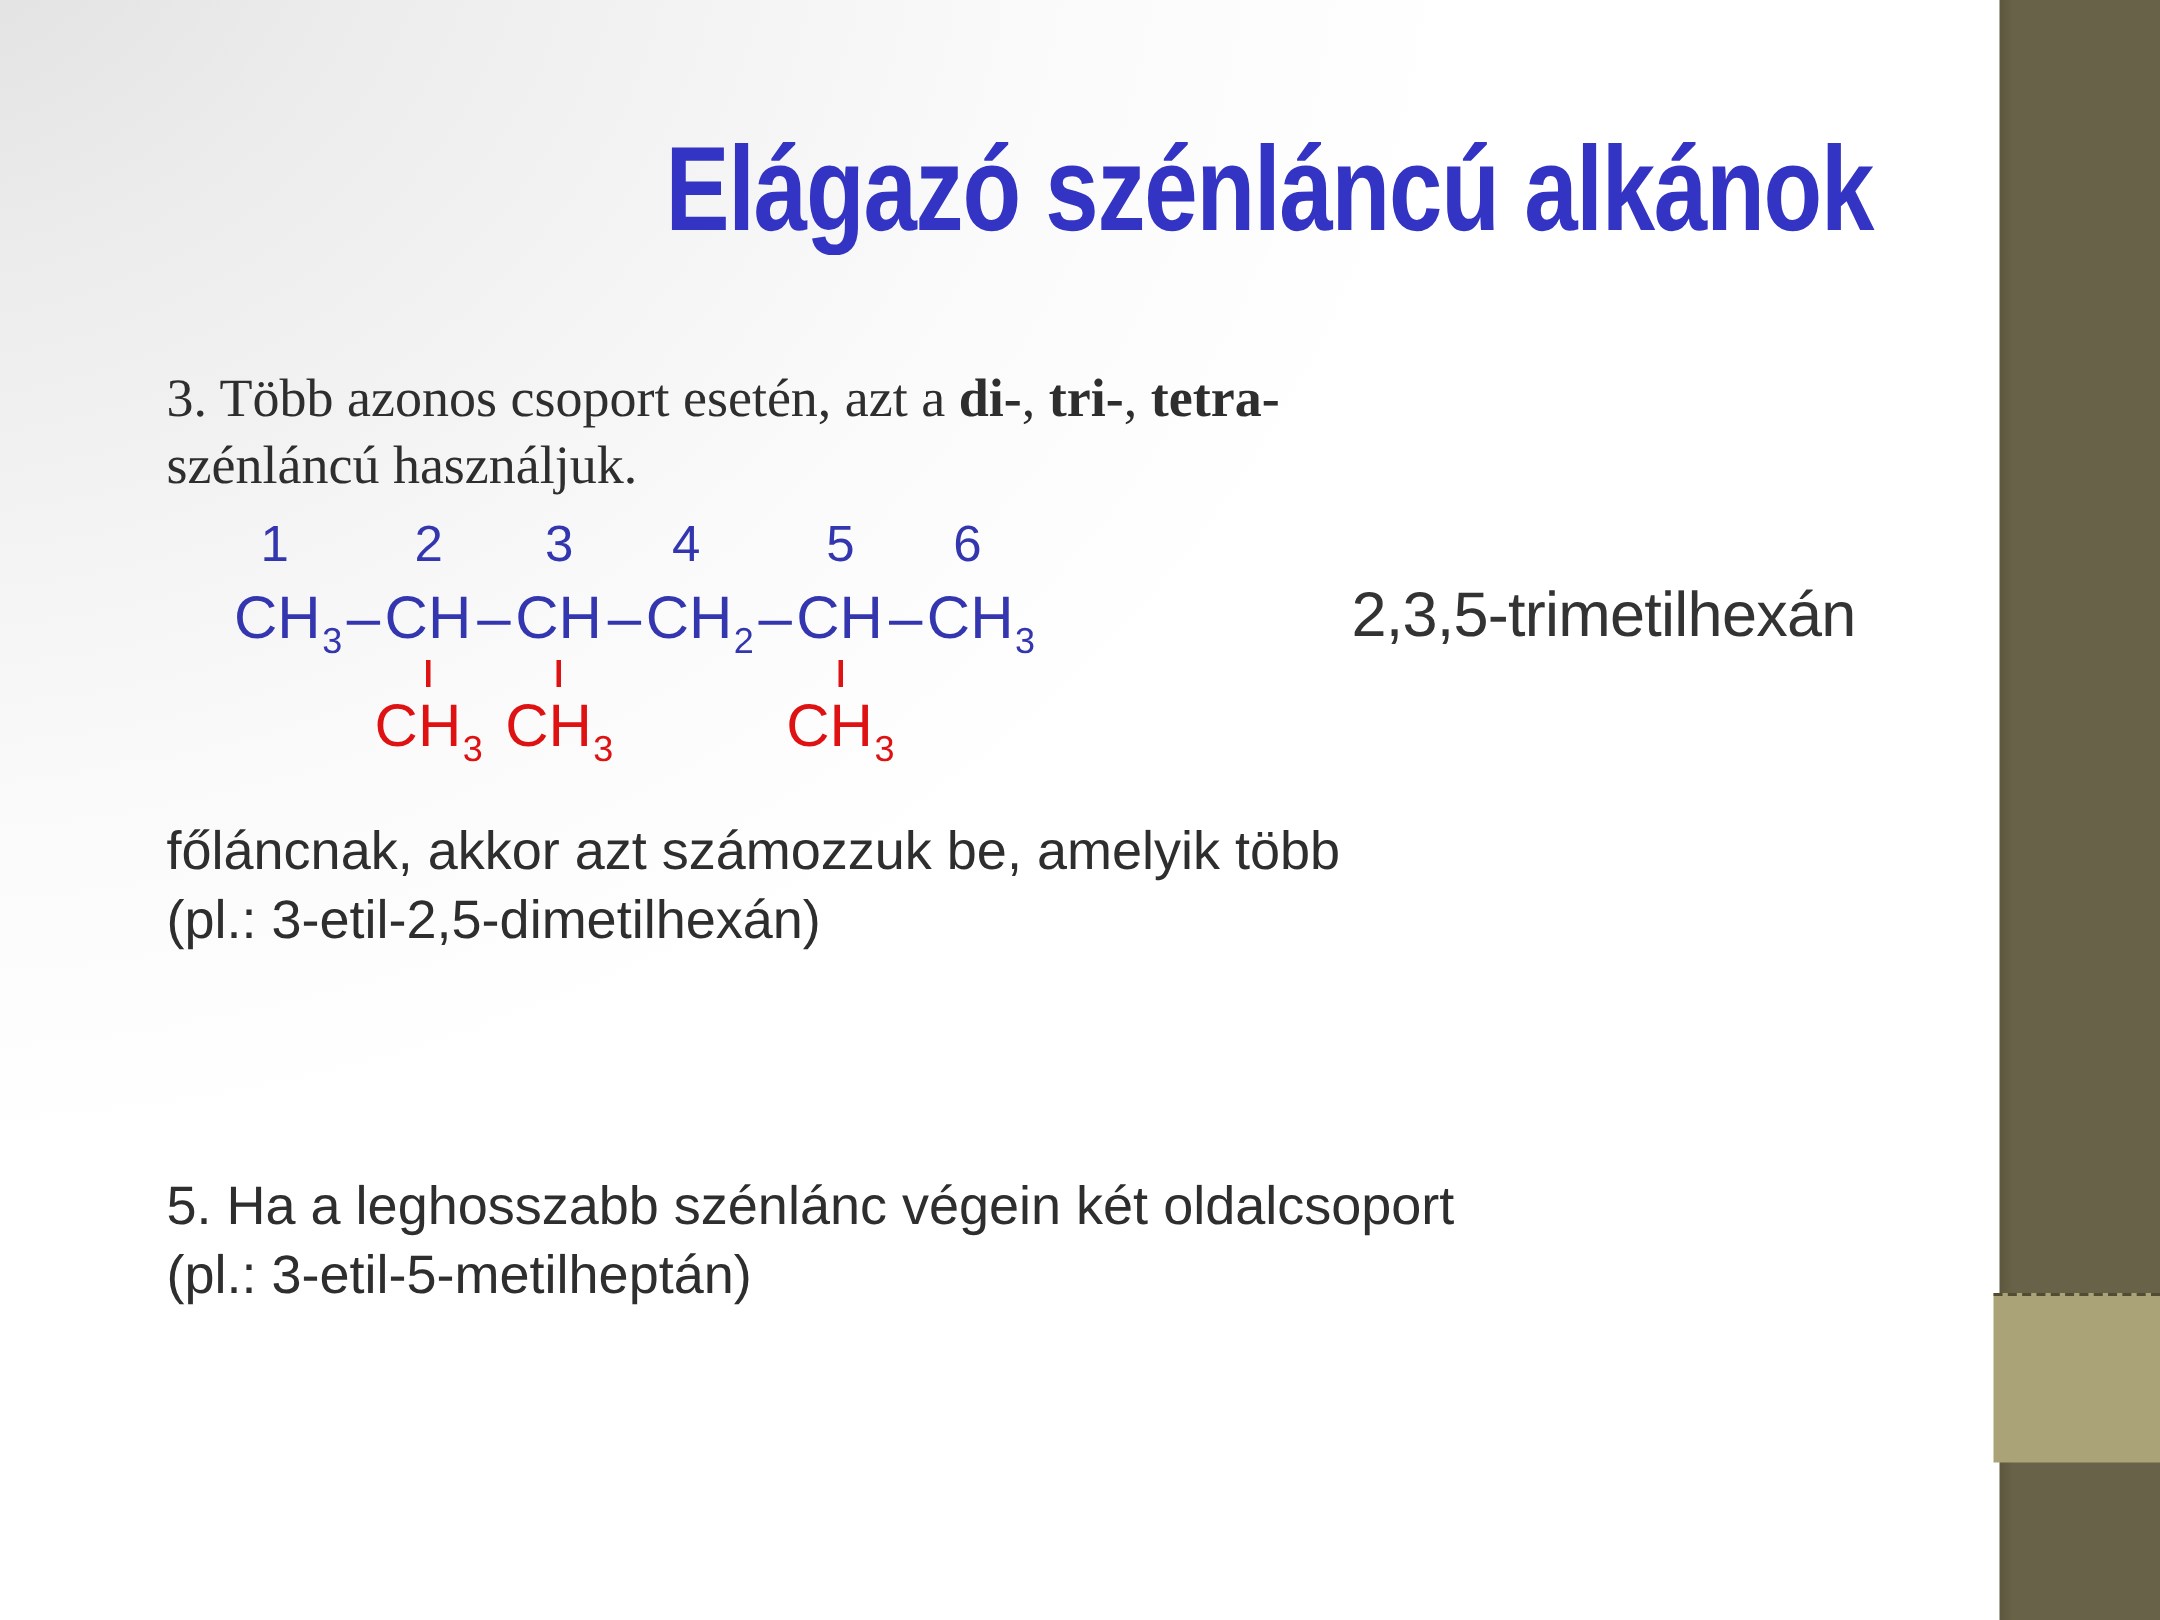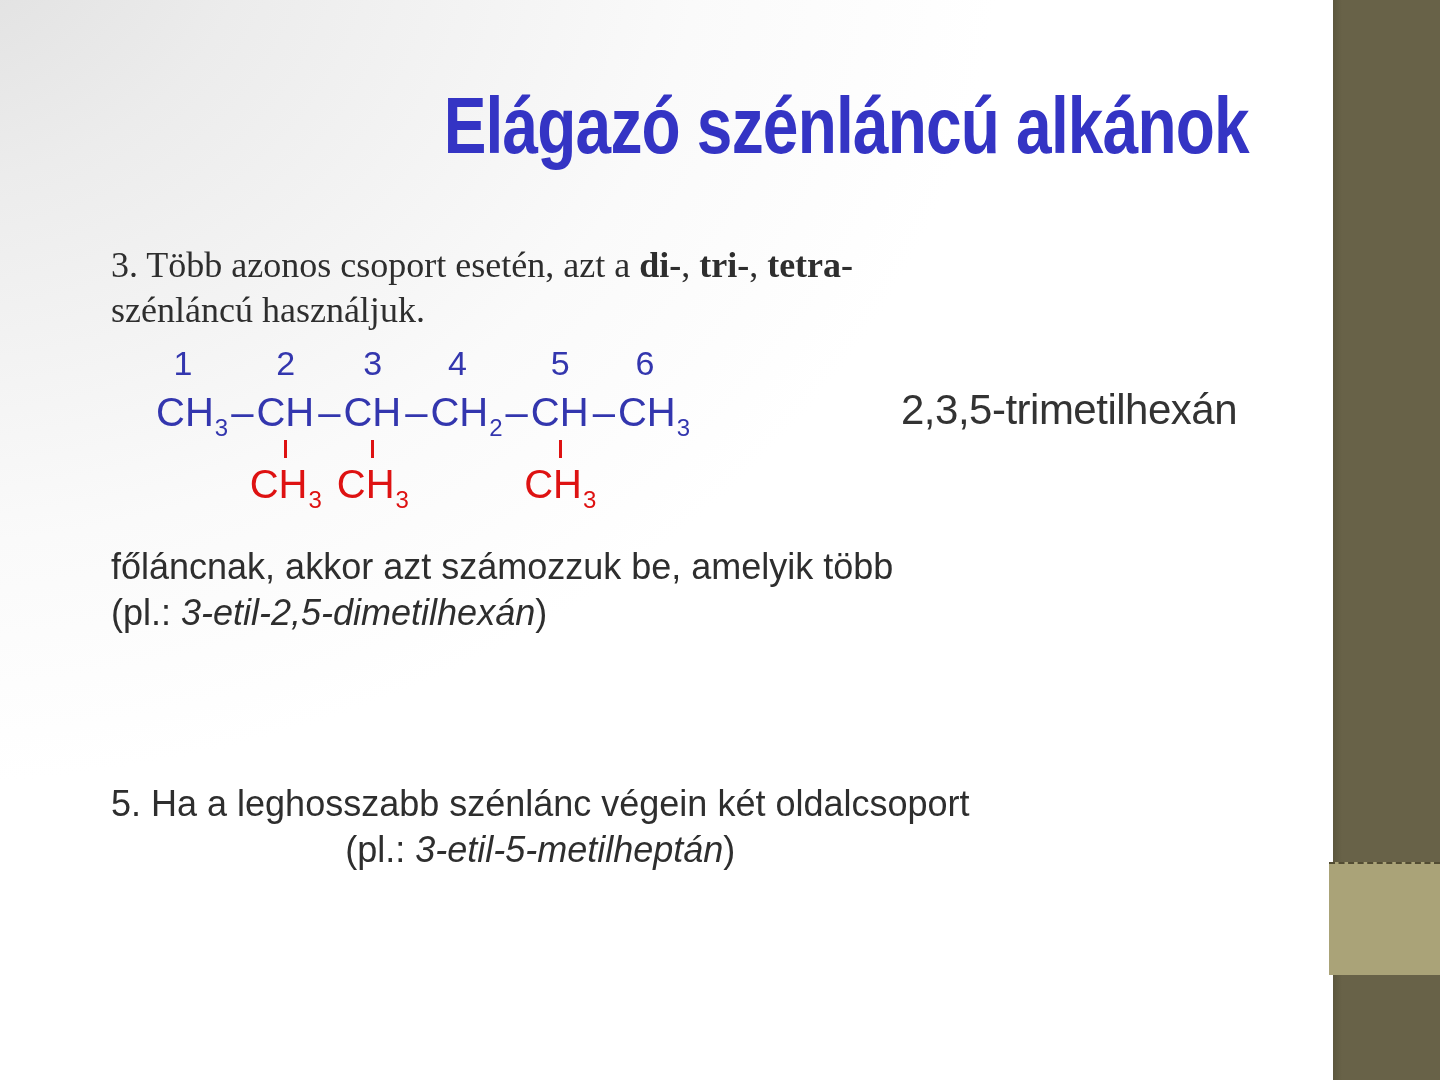--- a/index.html
+++ b/index.html
@@ -35,23 +35,23 @@
     transform: scaleX(0.80); transform-origin: 50% 50%;
   }
 
   
   .para {
     position: absolute; left: 111px; font-size: 36px; line-height: 46px;
     color: #2e2e2e; white-space: nowrap;
   }
   .para.rule3 { top: 243px; line-height: 45px; font-family: Liberation Serif, serif; }
   .para.rule4 { top: 544px; }
-  .para.rule5 { top: 781px; text-align: center; }
+  .para.rule5 { top: 781px; }
   .b { font-weight: bold; }
-  .i { font-style: italic; }
+  .i { }
 
   
   .formula {
     position: absolute; left: 156px; top: 344px; height: 170px;
     display: flex; align-items: flex-start; color: #3336ae;
   }
   .unit { position: relative; display: flex; flex-direction: column; align-items: center; }
   .num {
     height: 44px; font-size: 34px; line-height: 38px;
     color: #3336ae; text-align: center;

